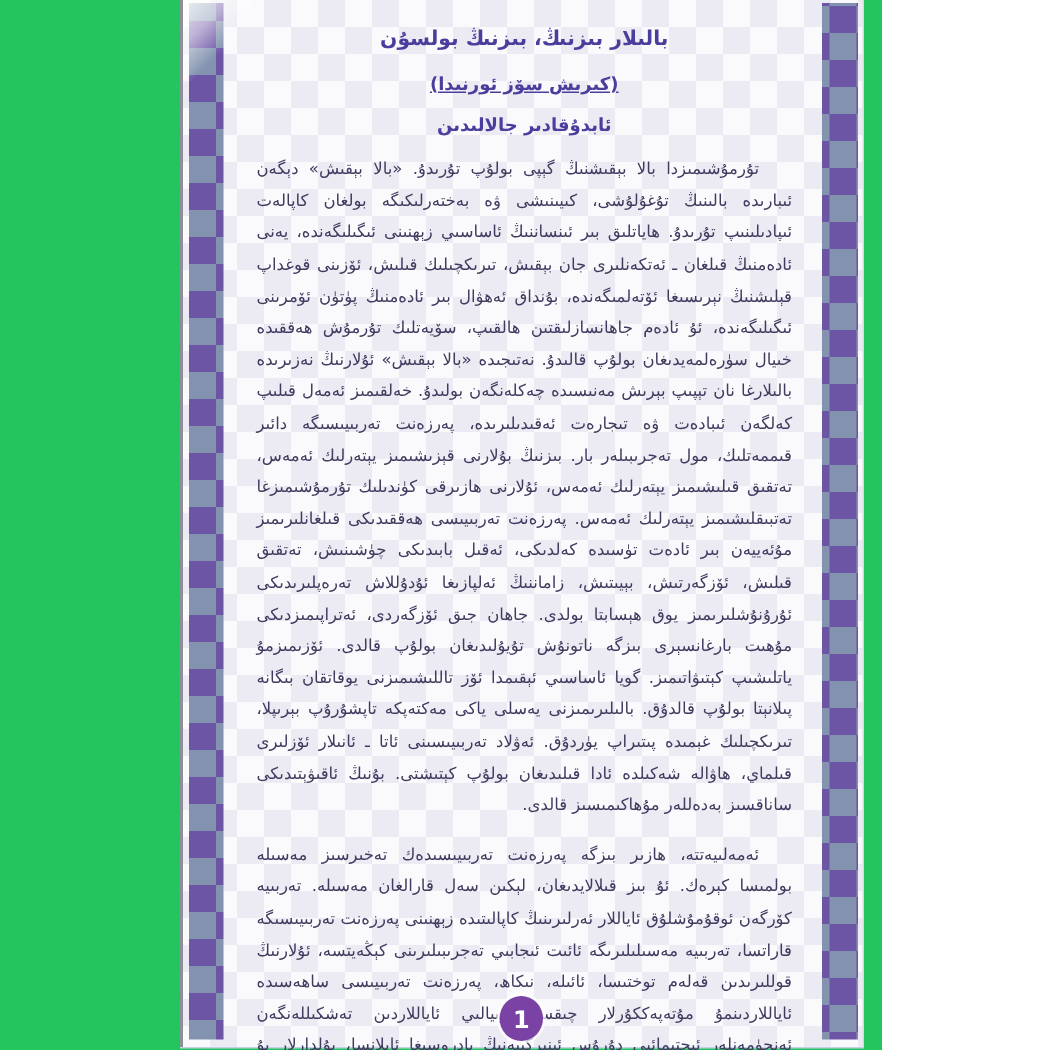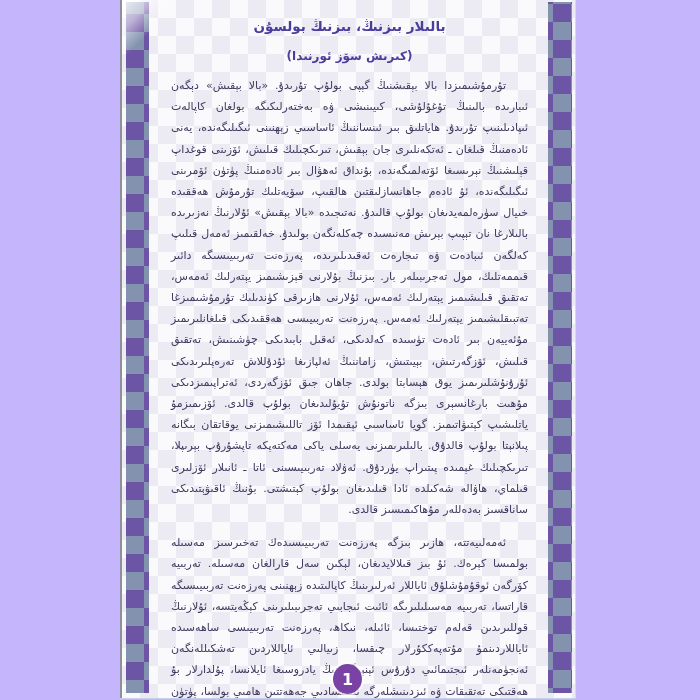--- a/index.html
+++ b/index.html
@@ -6,23 +6,23 @@
     margin: 0;
     padding: 0;
     width: 700px;
     height: 700px;
     background: #ffffff;
     overflow: hidden;
     font-family: "DejaVu Sans", sans-serif;
   }
   .stage {
     position: relative;
-    width: 700px;
+    width: 588px;
     height: 700px;
-    background: #c4b5fd;
+    background: #22c55e;
   }
   
   .scan-page {
     position: absolute;
     left: 120px;
     top: 0;
     width: 453px;
     height: 698px;
     background-color: var(--page-bg, #f7f7fb);
     background-image: conic-gradient(
@@ -77,20 +77,21 @@
     font-weight: bold;
     color: var(--title-color, #4a3e9c);
     letter-spacing: 0.5px;
   }
   .doc-subtitle {
     margin: 15px 0 0 0;
     text-align: center;
     font-size: 12px;
     font-weight: bold;
     color: var(--title-color, #4a3e9c);
+    text-decoration: underline;
   }
   .doc-author {
     margin: 13px 0 0 0;
     text-align: center;
     font-size: 12px;
     font-weight: bold;
     color: var(--title-color, #4a3e9c);
   }
   .body-text {
     margin-top: 10px;
@@ -130,20 +131,21 @@
 
     <div class="checker-col left"></div>
     <div class="checker-col right"></div>
     <div class="fold-streak"></div>
 
     <div class="content">
       <h1 class="doc-title">بالىلار بىزنىڭ، بىزنىڭ بولسۇن</h1>
 
       <div class="doc-subtitle">(كىرىش سۆز ئورنىدا)</div>
 
+      <div class="doc-author">ئابدۇقادىر جالالىدىن</div>
 
       <div class="body-text">
         <p>تۇرمۇشىمىزدا بالا بېقىشنىڭ گېپى بولۇپ تۇرىدۇ. «بالا بېقىش» دېگەن ئىبارىدە بالىنىڭ تۇغۇلۇشى، كىيىنىشى ۋە بەختەرلىكىگە بولغان كاپالەت ئىپادىلىنىپ تۇرىدۇ. ھاياتلىق بىر ئىنساننىڭ ئاساسىي زېھنىنى ئىگىلىگەندە، يەنى ئادەمنىڭ قىلغان ـ ئەتكەنلىرى جان بېقىش، تىرىكچىلىك قىلىش، ئۆزىنى قوغداپ قېلىشنىڭ نېرىسىغا ئۆتەلمىگەندە، بۇنداق ئەھۋال بىر ئادەمنىڭ پۈتۈن ئۆمرىنى ئىگىلىگەندە، ئۇ ئادەم جاھانسازلىقتىن ھالقىپ، سۆيەتلىك تۇرمۇش ھەققىدە خىيال سۈرەلمەيدىغان بولۇپ قالىدۇ. نەتىجىدە «بالا بېقىش» ئۇلارنىڭ نەزىرىدە بالىلارغا نان تېپىپ بېرىش مەنىسىدە چەكلەنگەن بولىدۇ. خەلقىمىز ئەمەل قىلىپ كەلگەن ئىبادەت ۋە تىجارەت ئەقىدىلىرىدە، پەرزەنت تەربىيىسىگە دائىر قىممەتلىك، مول تەجرىبىلەر بار. بىزنىڭ بۇلارنى قېزىشىمىز يېتەرلىك ئەمەس، تەتقىق قىلىشىمىز يېتەرلىك ئەمەس، ئۇلارنى ھازىرقى كۈندىلىك تۇرمۇشىمىزغا تەتبىقلىشىمىز يېتەرلىك ئەمەس. پەرزەنت تەربىيىسى ھەققىدىكى قىلغانلىرىمىز مۇئەييەن بىر ئادەت تۈسىدە كەلدىكى، ئەقىل بابىدىكى چۈشىنىش، تەتقىق قىلىش، ئۆزگەرتىش، بېيىتىش، زاماننىڭ ئەلپازىغا ئۇدۇللاش تەرەپلىرىدىكى ئۇرۇنۇشلىرىمىز يوق ھېسابتا بولدى. جاھان جىق ئۆزگەردى، ئەتراپىمىزدىكى مۇھىت بارغانسېرى بىزگە ناتونۇش تۇيۇلىدىغان بولۇپ قالدى. ئۆزىمىزمۇ ياتلىشىپ كېتىۋاتىمىز. گويا ئاساسىي ئېقىمدا ئۆز تاللىشىمىزنى يوقاتقان بىگانە پىلانېتا بولۇپ قالدۇق. بالىلىرىمىزنى يەسلى ياكى مەكتەپكە تاپشۇرۇپ بېرىپلا، تىرىكچىلىك غېمىدە پىتىراپ يۈردۇق. ئەۋلاد تەربىيىسىنى ئاتا ـ ئانىلار ئۆزلىرى قىلماي، ھاۋالە شەكىلدە ئادا قىلىدىغان بولۇپ كېتىشتى. بۇنىڭ ئاقىۋېتىدىكى ساناقسىز بەدەللەر مۇھاكىمىسىز قالدى.</p>
         <p>ئەمەلىيەتتە، ھازىر بىزگە پەرزەنت تەربىيىسىدەك تەخىرسىز مەسىلە بولمىسا كېرەك. ئۇ بىز قىلالايدىغان، لېكىن سەل قارالغان مەسىلە. تەربىيە كۆرگەن ئوقۇمۇشلۇق ئاياللار ئەرلىرىنىڭ كاپالىتىدە زېھنىنى پەرزەنت تەربىيىسىگە قاراتسا، تەربىيە مەسىلىلىرىگە ئائىت ئىجابىي تەجرىبىلىرىنى كېڭەيتسە، ئۇلارنىڭ قوللىرىدىن قەلەم توختىسا، ئائىلە، نىكاھ، پەرزەنت تەربىيىسى ساھەسىدە ئاياللاردىنمۇ مۇتەپەككۇرلار چىقسا، زىيالىي ئاياللاردىن تەشكىللەنگەن ئەنجۈمەنلەر ئىجتىمائىي دۇرۇس ئېنېرگىيەنىڭ يادروسىغا ئايلانسا، پۇلدارلار بۇ ھەقتىكى تەتقىقات ۋە ئىزدىنىشلەرگە ئىقتىسادىي جەھەتتىن ھامىي بولسا، پۈتۈن ئۇيغۇر جەمئىيىتى ئەۋلاد تەربىيىسىنى ئۆزىنىڭ بىلىش تەجرىبىلىرى، مائارىپ ئەنئەنىلىرى، گۈزەللىك ئېڭى بىلەن مەزمۇنلىسا، بۇ ئۆز نۆۋىتىدە زامانىۋى بىلىم ۋە ئەندىزىلەر بىلەن بېيىپ بارسا، ئىستىقبال ھەر كىمنىڭ ئۆز قولىدا بولار ئىدى.</p>
 
       </div>
     </div>
 
     <div class="page-num">1</div>
 

